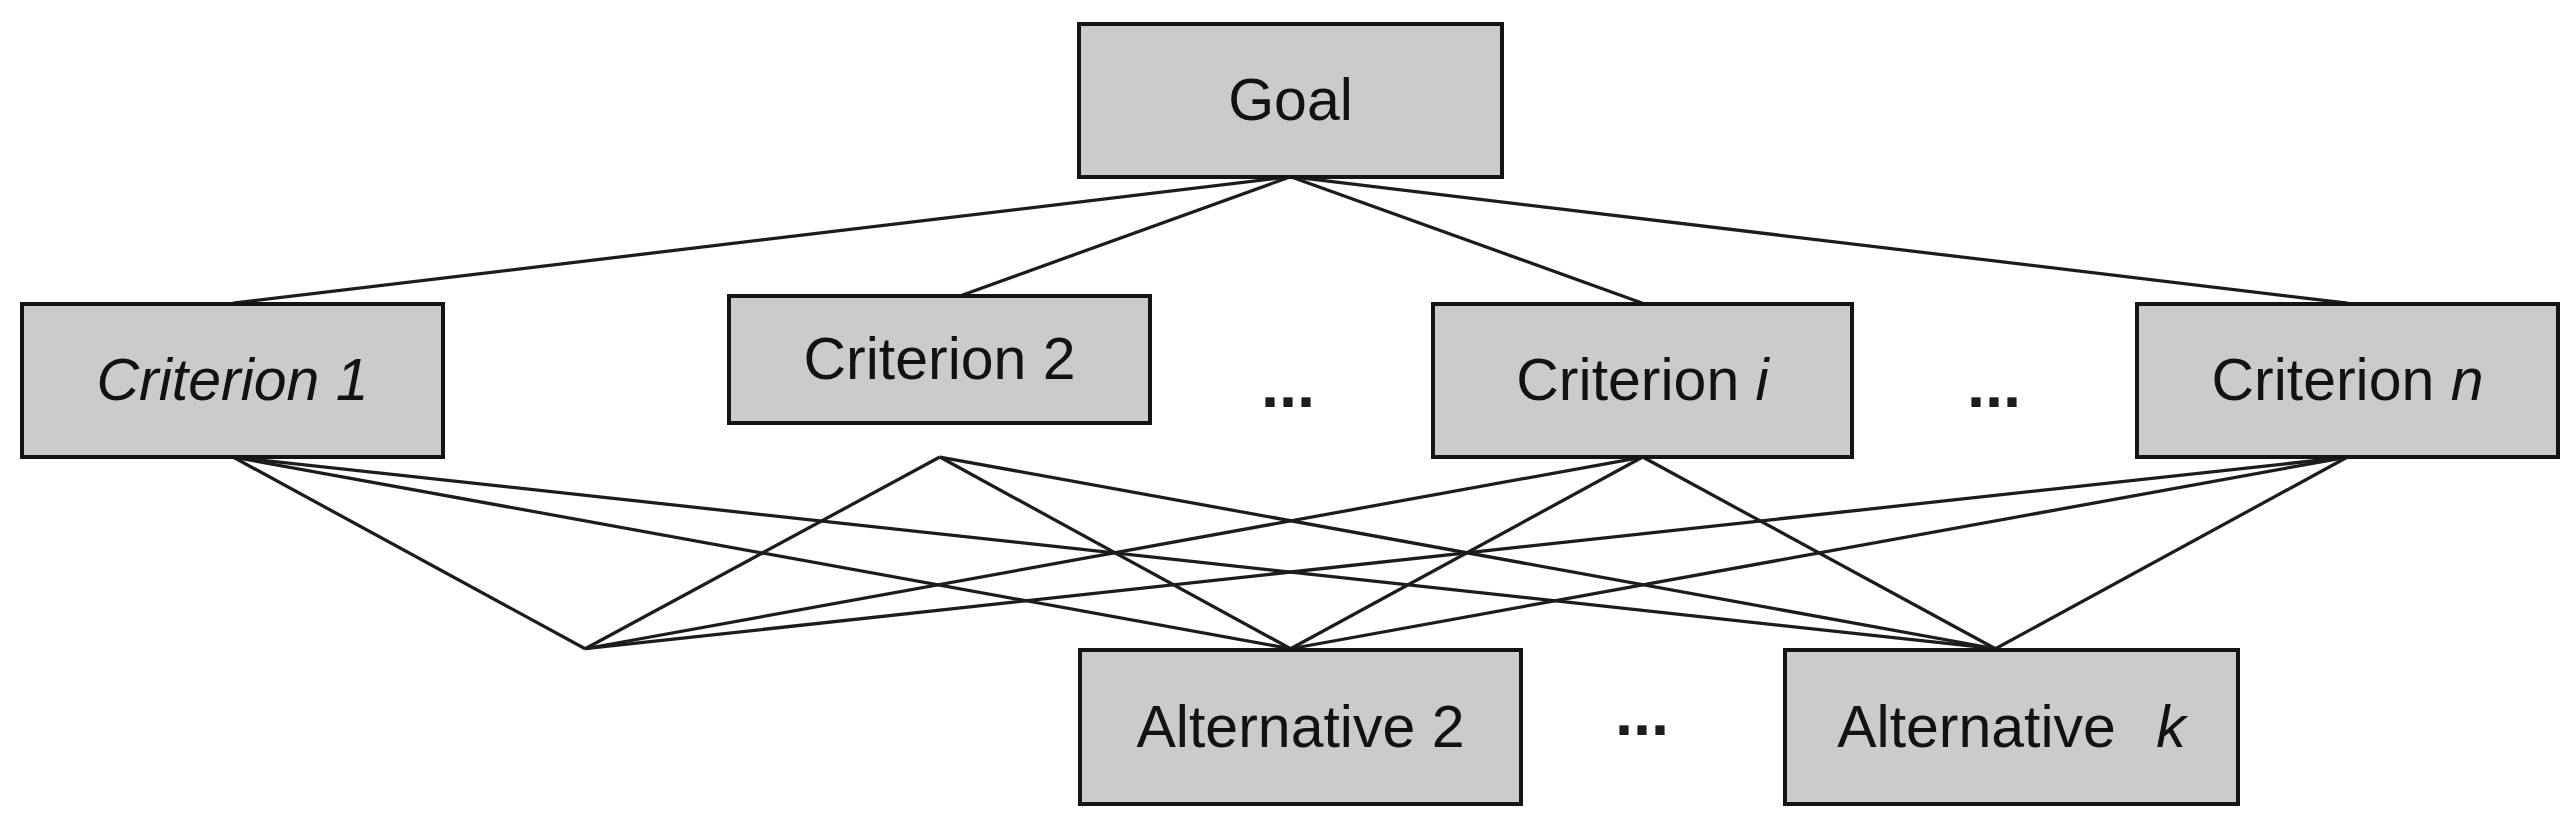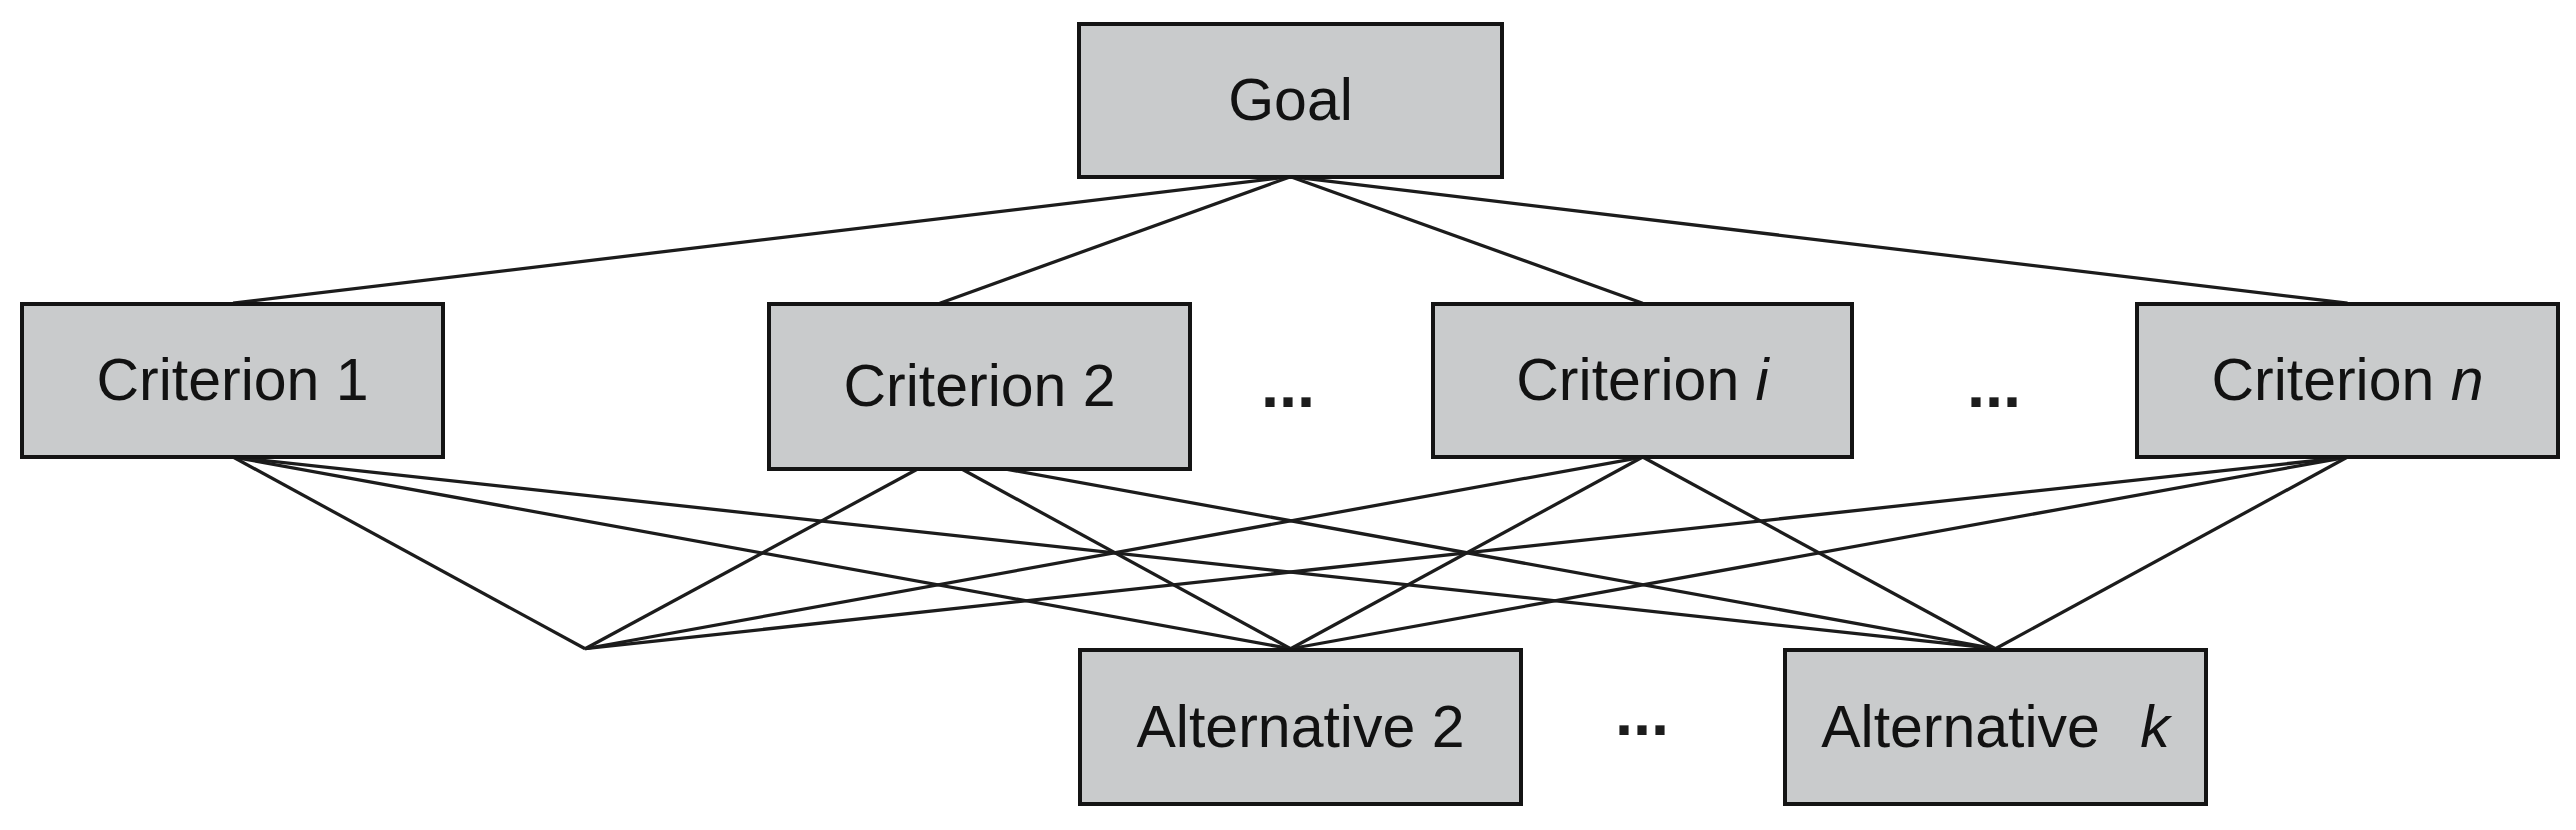--- a/index.html
+++ b/index.html
@@ -39,27 +39,27 @@
     color: #121212;
     font-size: 59px;
     line-height: 1;
     white-space: pre;
     text-align: center;
   }
   .node .var {
     font-style: italic;
   }
   .level-goal      { left: 1077px; top: 21.5px;  width: 427px; height: 157px; }
-  .pos-c1          { left: 20px;   top: 302px; width: 425px; height: 157px; }
-  .pos-c2          { left: 727px; top: 302px; width: 425px; height: 169px; margin-left: 40px; }
+  .pos-c1          { left: 20px;   top: 302px; width: 425px; height: 157px; font-style: italic; }
+  .pos-c2          { left: 727px; top: 294px; width: 425px; height: 131px; }
   .pos-ci          { left: 1431px; top: 302px; width: 423px; height: 157px; }
   .pos-cn          { left: 2135px; top: 302px; width: 425px; height: 157px; }
   .pos-a1          { left: 372px;  top: 648px; width: 425px; height: 158px; }
   .pos-a2          { left: 1078px; top: 648px; width: 445px; height: 158px; }
-  .pos-ak          { left: 1783px; top: 648px; width: 425px; height: 158px; gap: 24px; }
+  .pos-ak          { left: 1783px; top: 648px; width: 457px; height: 158px; gap: 24px; }
   .dots {
     position: absolute;
     transform: translateX(-50%);
     z-index: 2;
     color: #1c1c1c;
     font-size: 65px;
     line-height: 65px;
     letter-spacing: 0px;
     font-weight: bold;
     white-space: pre;

